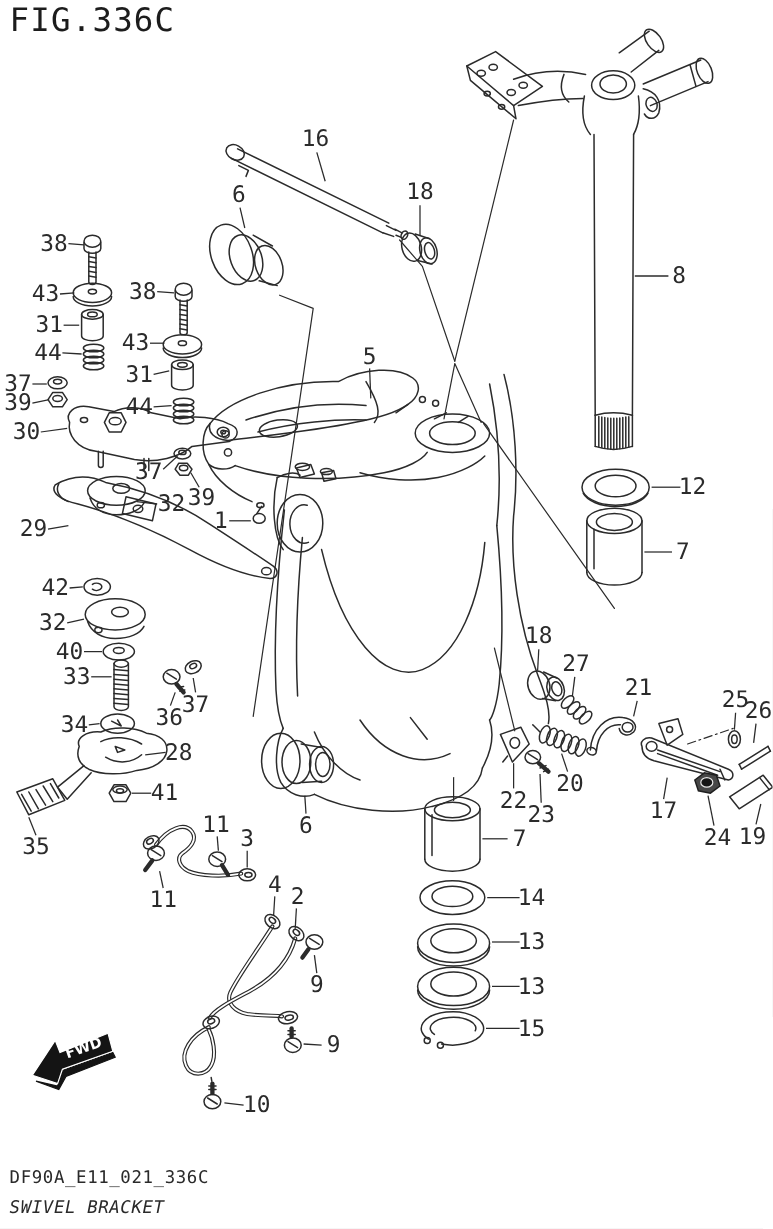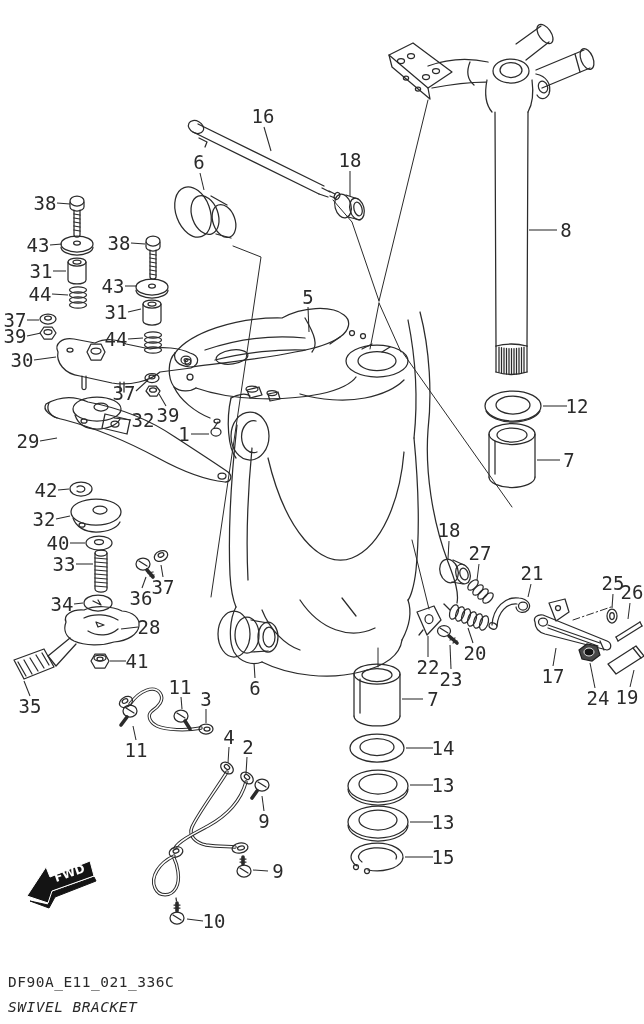--- a/index.html
+++ b/index.html
@@ -16,20 +16,21 @@
   .callout{font-family:"DejaVu Sans Mono","Liberation Mono",monospace;font-size:19px;fill:var(--line,#2b2b2b);
            text-anchor:middle;dominant-baseline:central;}
   .leader{stroke:var(--line,#2b2b2b);stroke-width:1.05;fill:none;}
   .dashdot{stroke-dasharray:7 3 1.5 3;}
   .fwd-text{font-family:"DejaVu Sans","Liberation Sans",sans-serif;font-weight:bold;font-size:12px;fill:#fff;}
 </style>
 </head>
 <body>
 
 <div class="stage" style="--line: #2b2b2b; --bg: #ffffff;">
+  <div class="fig-title">FIG.336C</div>
 
   <svg id="diagram" class="diagram" width="644" height="1024" viewBox="0 0 644 1024">
 
     <g class="ln">
       <path d="M389,55 L413,43 L452,72 L428,88 Z"></path>
       <path d="M389,55 L392,67 L430,99 L428,88"></path>
       <ellipse cx="401" cy="61" rx="3.5" ry="2.5"></ellipse>
       <ellipse cx="411" cy="56" rx="3.5" ry="2.5"></ellipse>
       <ellipse cx="426" cy="77" rx="3.5" ry="2.5"></ellipse>
       <ellipse cx="436" cy="71" rx="3.5" ry="2.5"></ellipse>

